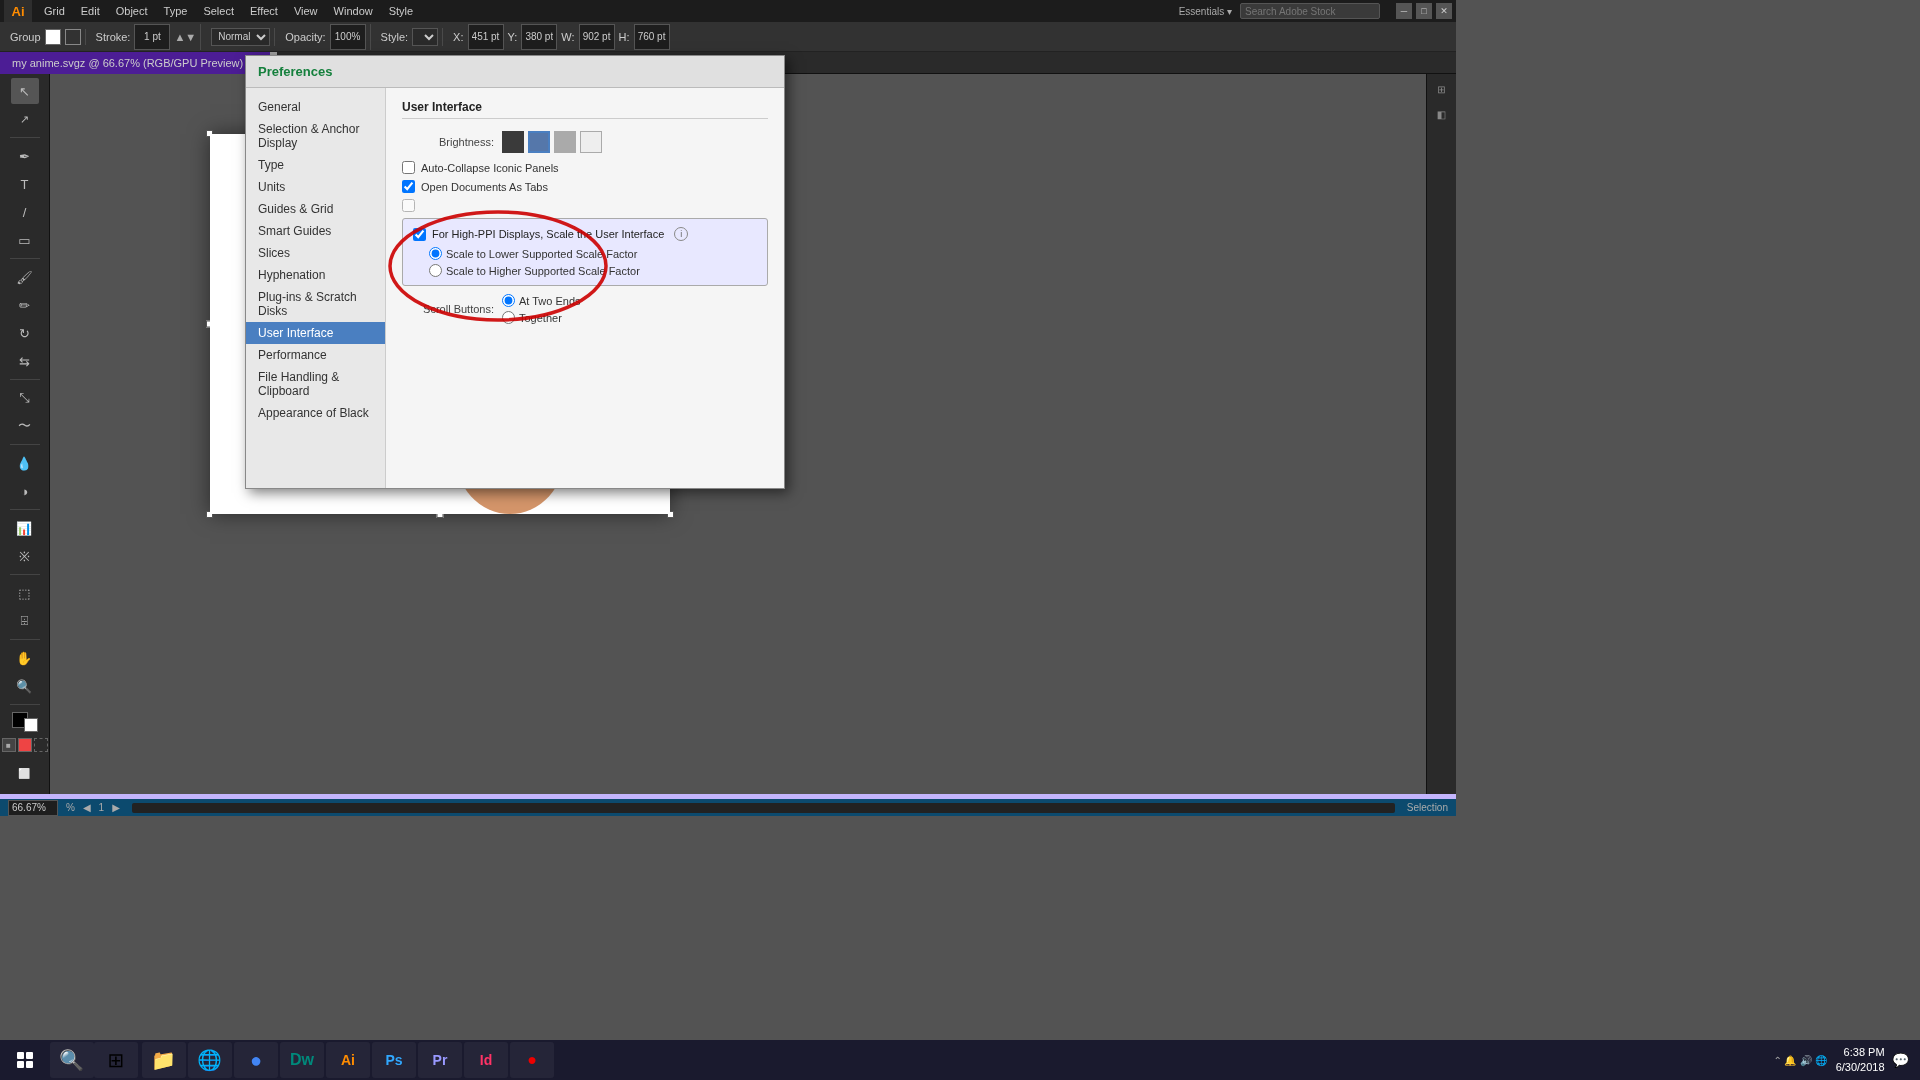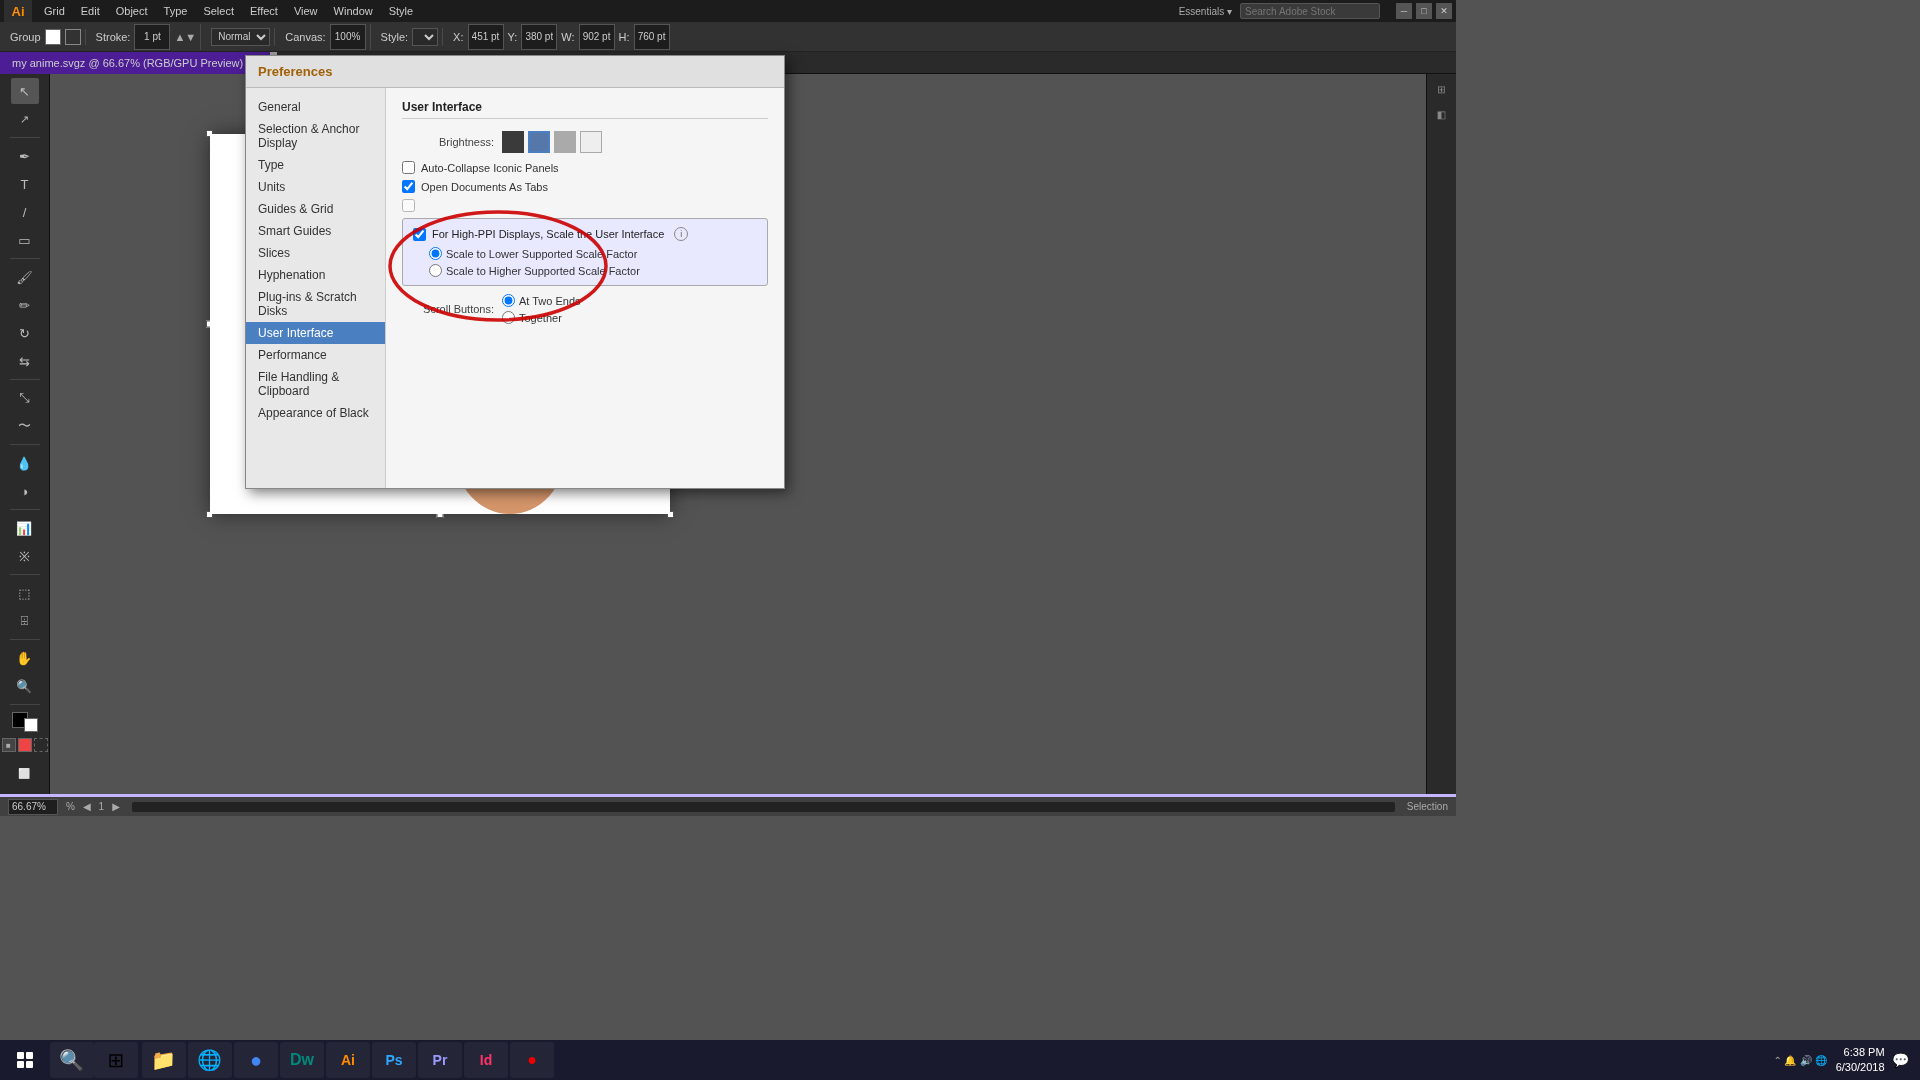--- a/index.html
+++ b/index.html
@@ -239,22 +239,22 @@
       cursor: pointer;
       display: flex;
       align-items: center;
       justify-content: center;
     }
 
     
     .status-bar {
       width: 100%;
       height: 22px;
-      background: #404040;
-      border-top: 3px solid #c4b5fd;
+      background: #0c4a6e;
+      border-top: 5px solid #c4b5fd;
       display: flex;
       align-items: center;
       padding: 0 8px;
       font-size: 10px;
       color: #aaa;
       gap: 8px;
     }
     .status-input {
       width: 50px;
       height: 16px;
@@ -285,21 +285,21 @@
       width: 540px;
       background: #f0f0f0;
       border: 1px solid #888;
       box-shadow: 4px 4px 12px rgba(0,0,0,0.5);
     }
     .dialog-title {
       background: #e0e0e0;
       padding: 8px 12px;
       font-size: 13px;
       font-weight: bold;
-      color: #a16207;
+      color: #15803d;
       border-bottom: 1px solid #bbb;
     }
     .dialog-body {
       display: flex;
       min-height: 400px;
     }
     .dialog-sidebar {
       width: 140px;
       background: #e8e8e8;
       border-right: 1px solid #ccc;
@@ -519,21 +519,21 @@
     <span>Stroke:</span>
     <input class="toolbar-input" value="1 pt" style="">
     <span style="color:#aaa;">▲▼</span>
   </div>
   <div class="toolbar-section">
     <select class="toolbar-select">
       <option>Normal</option>
     </select>
   </div>
   <div class="toolbar-section">
-    <span>Canvas:</span>
+    <span>Opacity:</span>
     <input class="toolbar-input" value="100%" style="">
   </div>
   <div class="toolbar-section">
     <span>Style:</span>
     <select class="toolbar-select">
       <option></option>
     </select>
   </div>
   <div class="toolbar-section">
     <span>X:</span>

